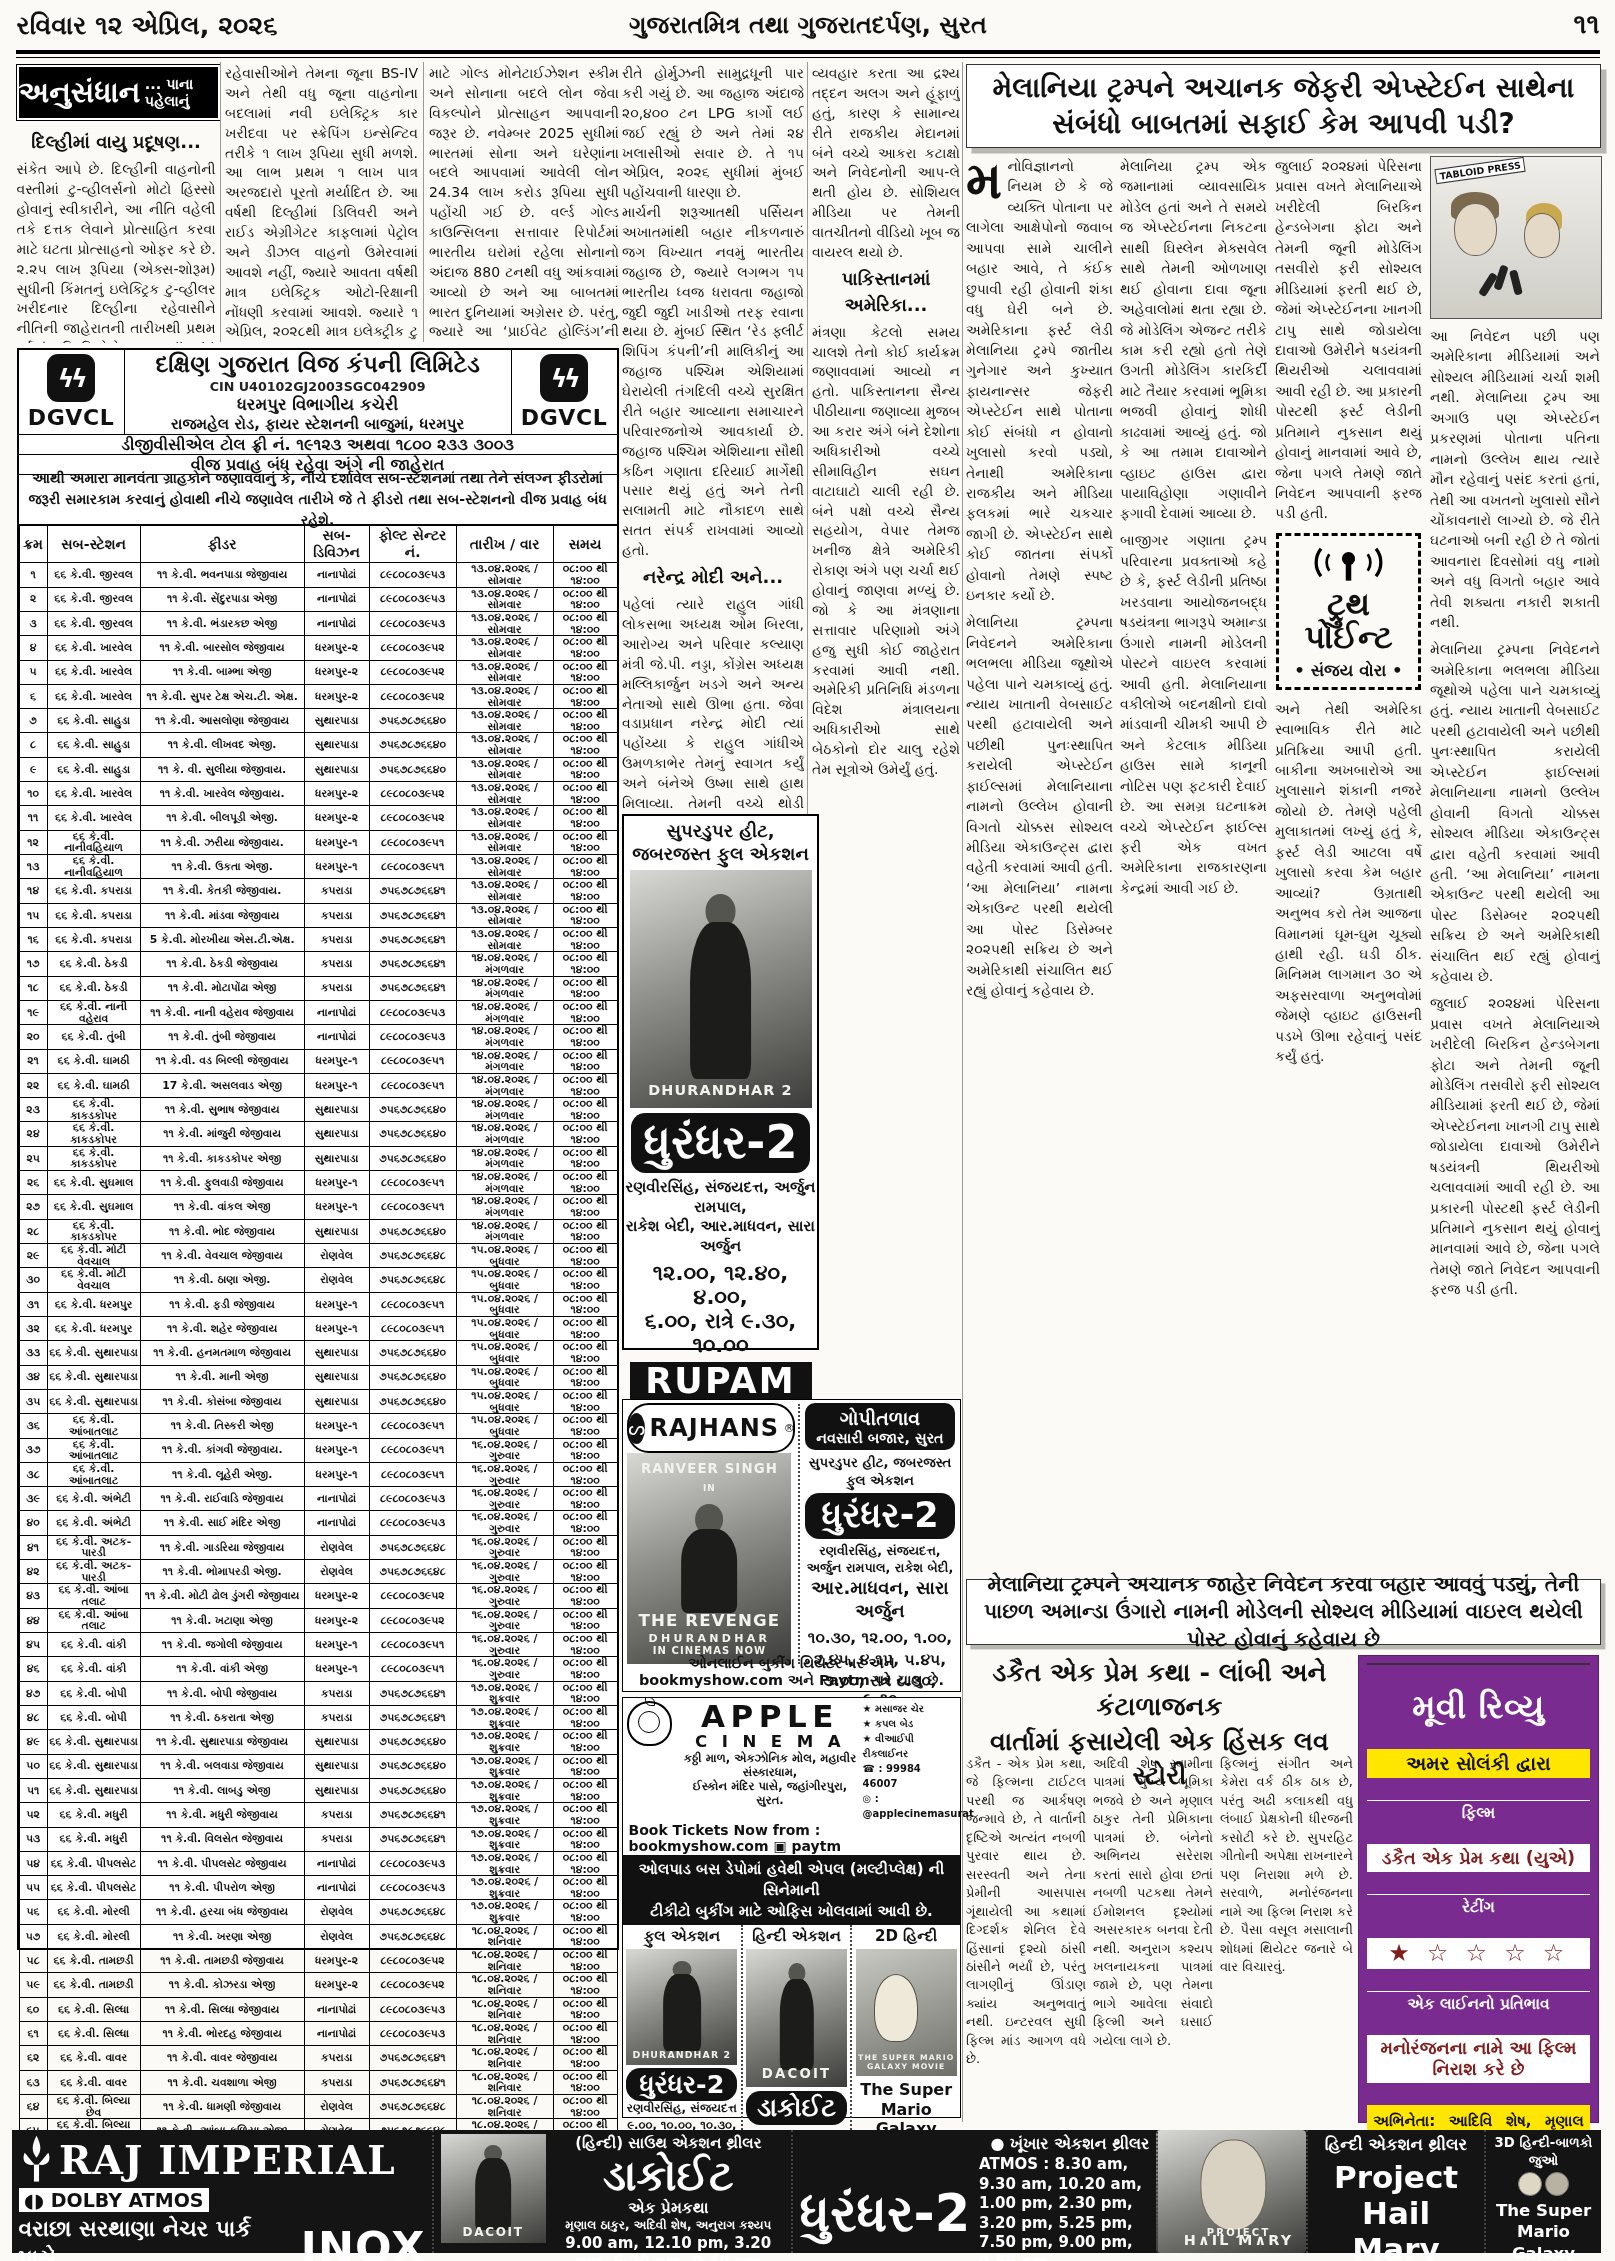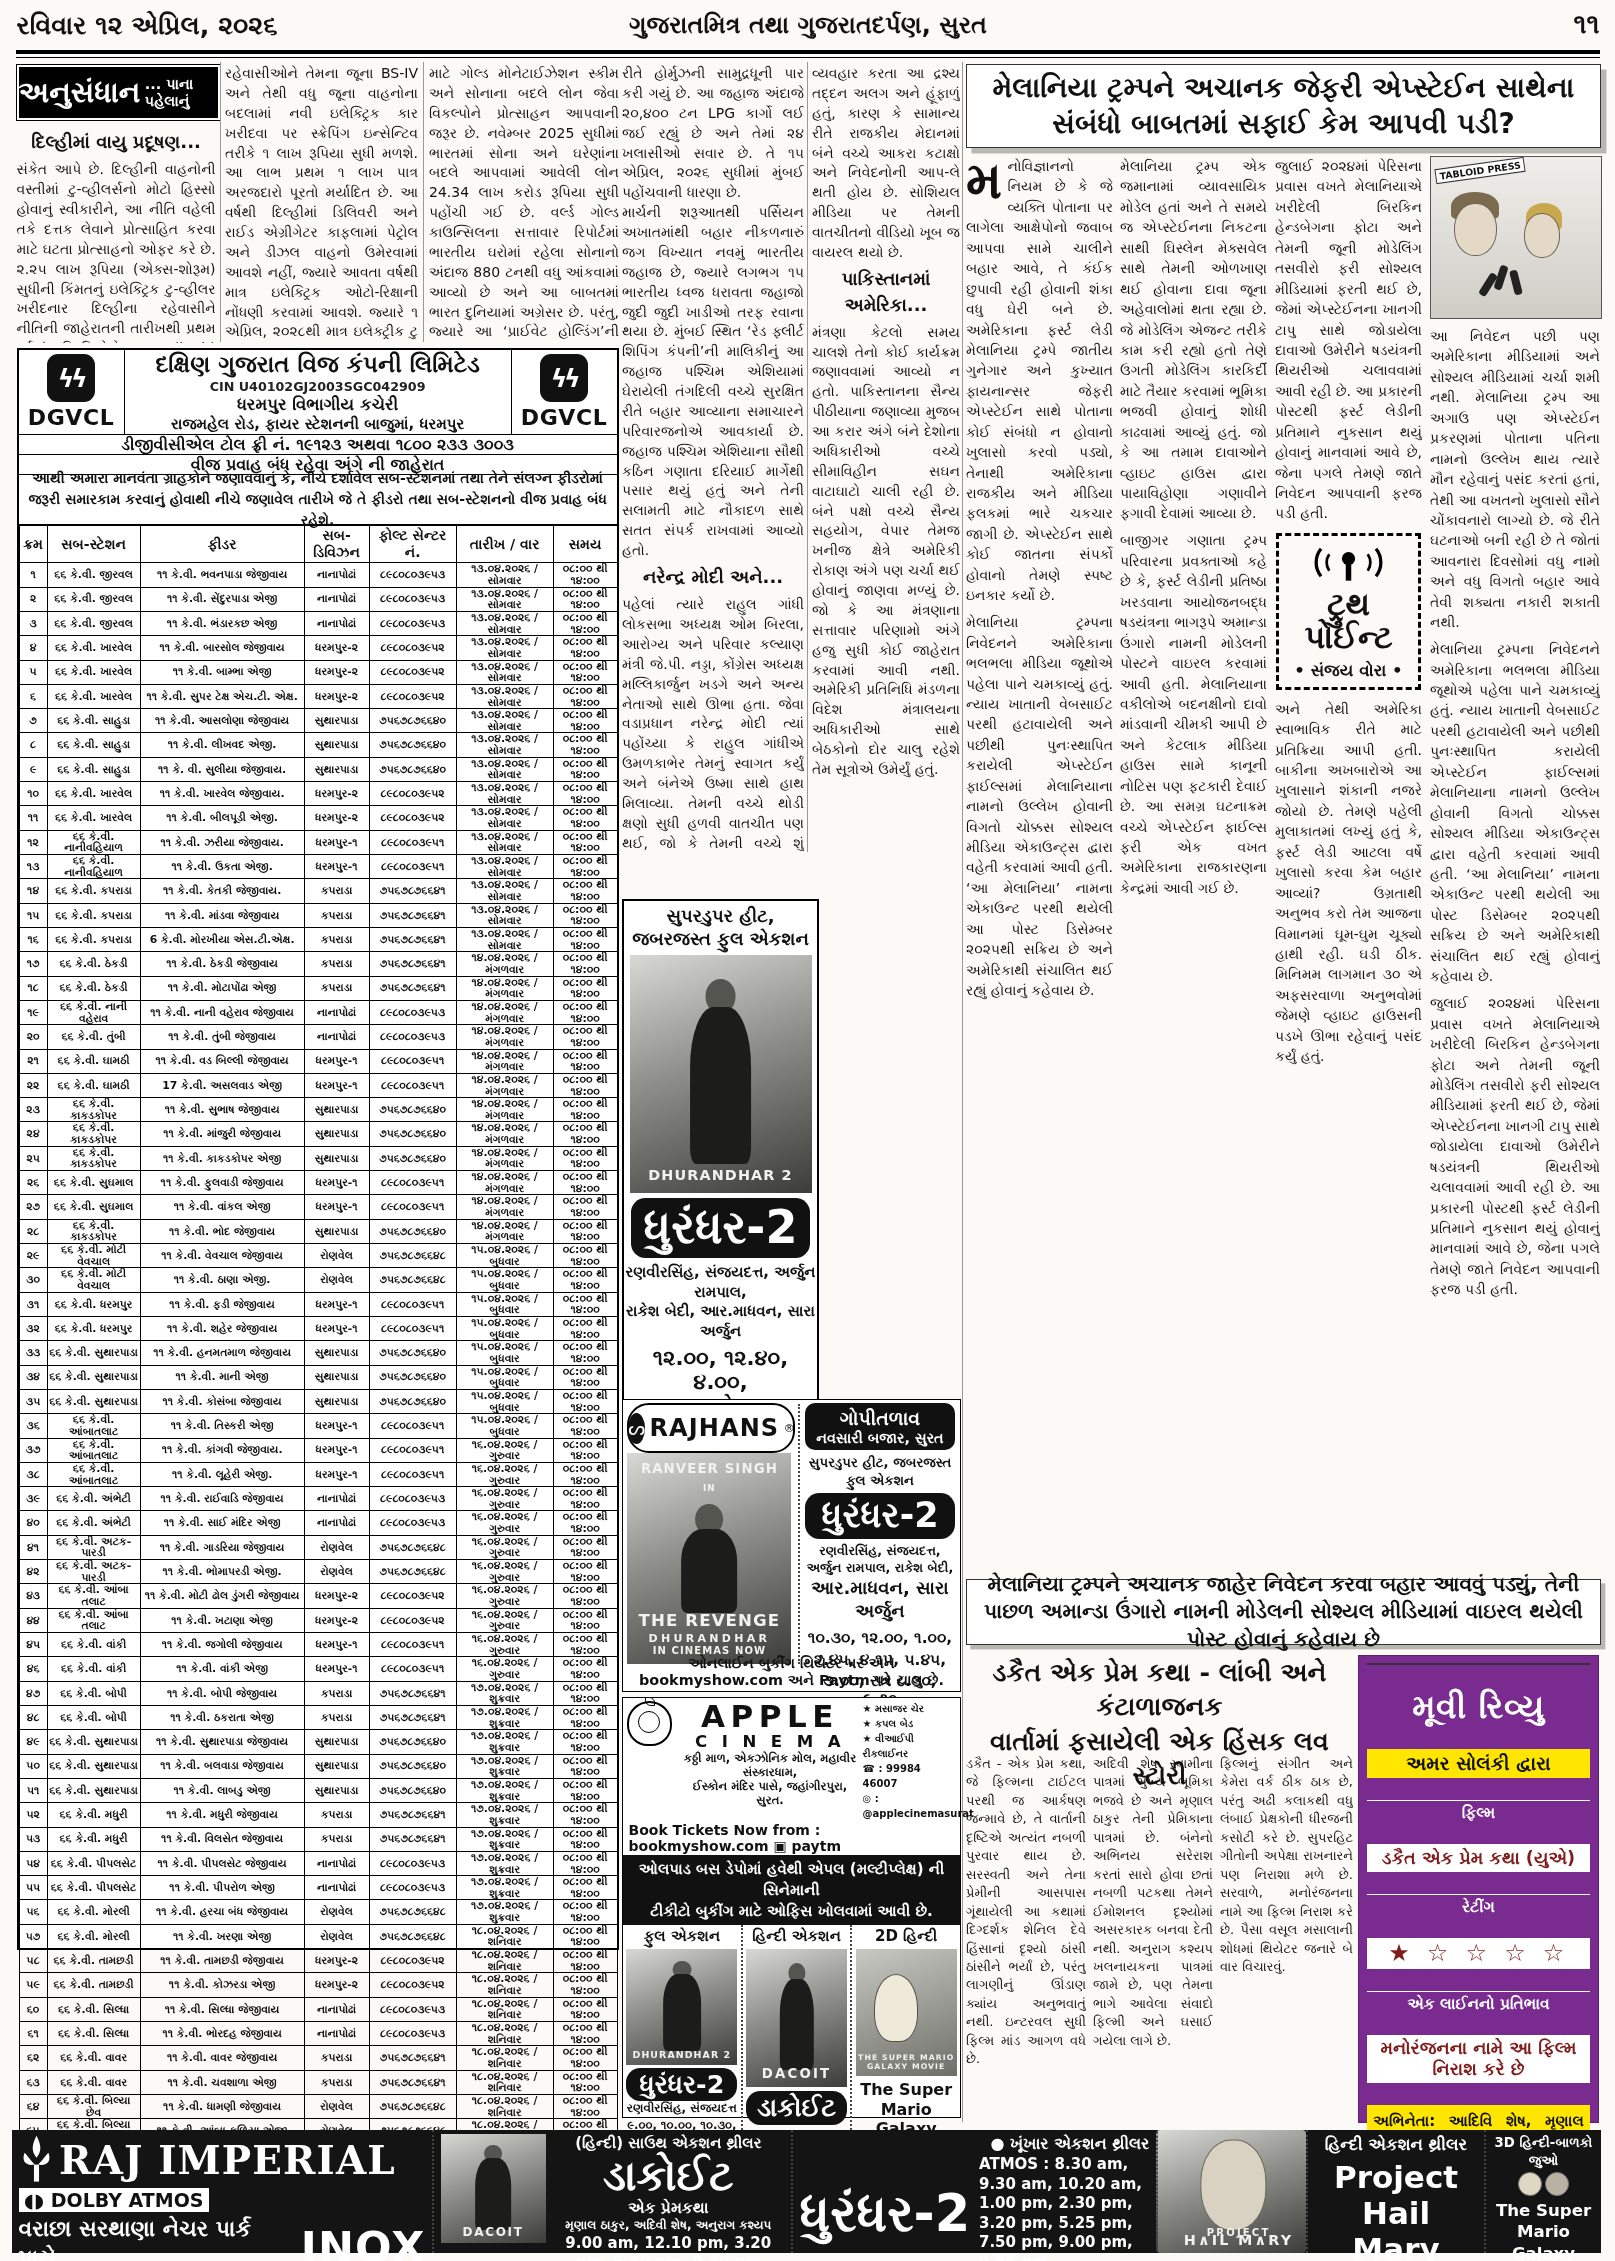--- a/index.html
+++ b/index.html
@@ -308,21 +308,21 @@
             <td>૬૬ કે.વી. કપરાડા</td>
             <td>૧૧ કે.વી. માંડવા જેજીવાય</td>
             <td>કપરાડા</td>
             <td>૭૫૬૭૮૭૬૬૪૧</td>
             <td>૧૩.૦૪.૨૦૨૬ / સોમવાર</td>
             <td>૦૮:૦૦ થી ૧૪:૦૦</td>
           </tr>
           <tr>
             <td>૧૬</td>
             <td>૬૬ કે.વી. કપરાડા</td>
-            <td>6 કે.વી. મોરખીયા એસ.ટી.એક્ષ.</td>
+            <td>5 કે.વી. મોરખીયા એસ.ટી.એક્ષ.</td>
             <td>કપરાડા</td>
             <td>૭૫૬૭૮૭૬૬૪૧</td>
             <td>૧૩.૦૪.૨૦૨૬ / સોમવાર</td>
             <td>૦૮:૦૦ થી ૧૪:૦૦</td>
           </tr>
           <tr>
             <td>૧૭</td>
             <td>૬૬ કે.વી. ઠેકડી</td>
             <td>૧૧ કે.વી. ઠેકડી જેજીવાય</td>
             <td>કપરાડા</td>
@@ -786,21 +786,21 @@
     <div>પહેલાં ત્યારે રાહુલ ગાંધી લોકસભા અધ્યક્ષ ઓમ બિરલા, આરોગ્ય અને પરિવાર કલ્યાણ મંત્રી જે.પી. નડ્ડા, કોંગ્રેસ અધ્યક્ષ મલ્લિકાર્જુન ખડગે અને અન્ય નેતાઓ સાથે ઊભા હતા. જેવા વડાપ્રધાન નરેન્દ્ર મોદી ત્યાં પહોંચ્યા કે રાહુલ ગાંધીએ ઉમળકાભેર તેમનું સ્વાગત કર્યું અને બંનેએ ઉષ્મા સાથે હાથ મિલાવ્યા. તેમની વચ્ચે થોડી ક્ષણો સુધી હળવી વાતચીત પણ થઈ, જો કે તેમની વચ્ચે શું વાતચીત થઈ તે જાણવા મળ્યું ન હતું. મોદી અને રાહુલ ગાંધી વચ્ચે જાહેરમાં જોવા મળતા સામાન્ય</div>
   </div>
   <div class="abs vr" style="left:807px;top:62px;height:790px;"></div>
   <div class="abs newscol" style="left:812px;top:64px;width:148px;height:787px;overflow:hidden;">
     <div>વ્યવહાર કરતા આ દ્રશ્ય તદ્દન અલગ અને હૂંફાળું હતું, કારણ કે સામાન્ય રીતે રાજકીય મેદાનમાં બંને વચ્ચે આકરા કટાક્ષો અને નિવેદનોની આપ-લે થતી હોય છે. સોશિયલ મીડિયા પર તેમની વાતચીતનો વીડિયો ખૂબ જ વાયરલ થયો છે.</div>
     <div class="newshead">પાકિસ્તાનમાં અમેરિકા...</div>
     <div>મંત્રણા કેટલો સમય ચાલશે તેનો કોઈ કાર્યક્રમ જણાવવામાં આવ્યો ન હતો. પાકિસ્તાનના સૈન્ય પીઠીયાના જણાવ્યા મુજબ આ કરાર અંગે બંને દેશોના અધિકારીઓ વચ્ચે સીમાવિહીન સઘન વાટાઘાટો ચાલી રહી છે. બંને પક્ષો વચ્ચે સૈન્ય સહયોગ, વેપાર તેમજ ખનીજ ક્ષેત્રે અમેરિકી રોકાણ અંગે પણ ચર્ચા થઈ હોવાનું જાણવા મળ્યું છે. જો કે આ મંત્રણાના સત્તાવાર પરિણામો અંગે હજુ સુધી કોઈ જાહેરાત કરવામાં આવી નથી. અમેરિકી પ્રતિનિધિ મંડળના વિદેશ મંત્રાલયના અધિકારીઓ સાથે બેઠકોનો દોર ચાલુ રહેશે તેમ સૂત્રોએ ઉમેર્યું હતું.</div>
   </div>
   <div class="abs vr" style="left:962px;top:62px;height:2060px;"></div>
 
-  <div class="abs adbox" style="left:622px;top:899px;width:197px;height:536px;">
+  <div class="abs adbox" style="left:622px;top:814px;width:197px;height:536px;">
     <div class="tagline" style="margin-top:4.4px;">સુપરડુપર હીટ,</div>
     <div class="tagline">જબરજસ્ત ફુલ એકશન</div>
     <div class="poster" style="margin:4.4px 5.5px 0;height:238px;">
       <div class="hd"></div>
       <div class="fig"></div>
       <div class="cap-b" style="font-size:14.4px;">DHURANDHAR 2</div>
     </div>
     <div class="titlebar" style="margin:5.5px 6.6px 0;font-size:46px;padding:2.2px 0;">ધુરંધર-2</div>
     <div class="small-b" style="margin-top:5.5px;font-size:15px;">રણવીરસિંહ, સંજયદત્ત, અર્જુન રામપાલ,</div>
     <div class="small-b" style="font-size:15px;">રાકેશ બેદી, આર.માધવન, સારા અર્જુન</div>

